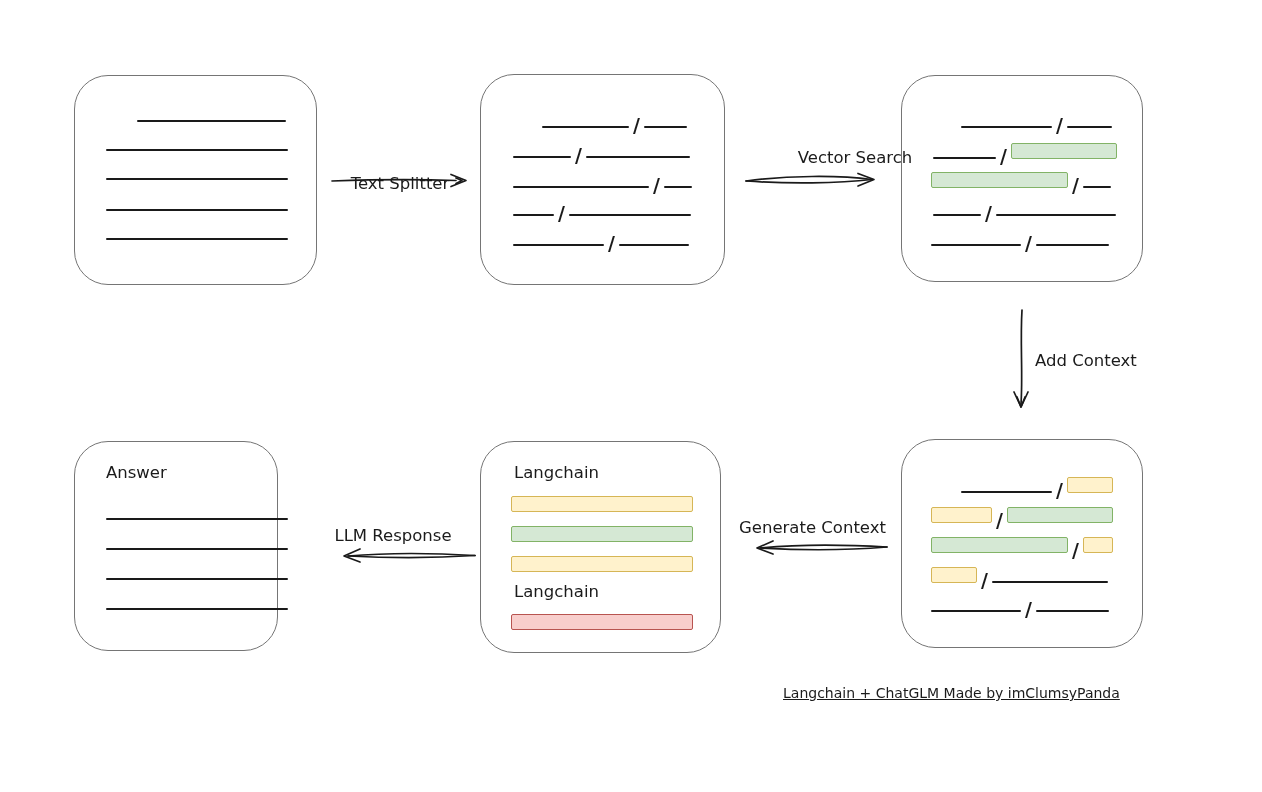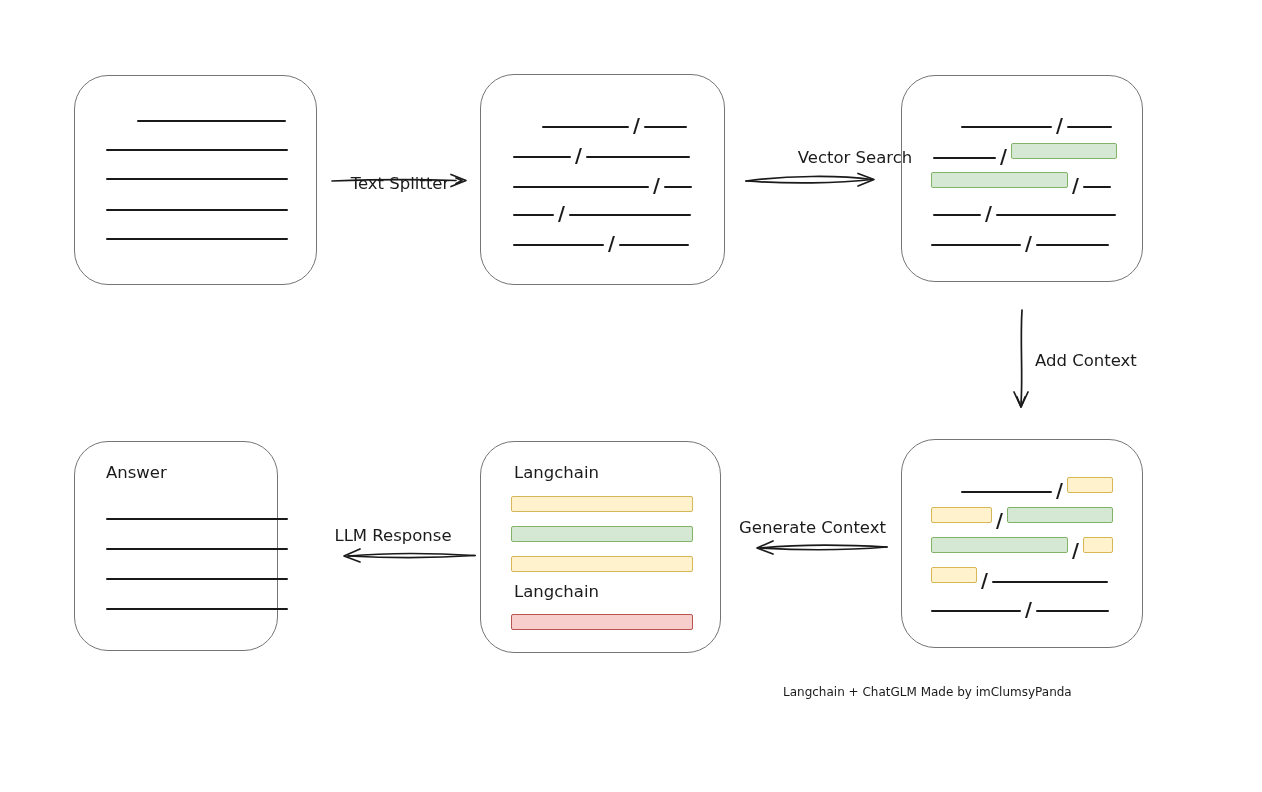--- a/index.html
+++ b/index.html
@@ -28,21 +28,21 @@
   }
   .bar{position:absolute;height:14px;border-radius:2px;box-sizing:content-box;}
   .bar.yellow{background:var(--yellow-fill);border:1.4px solid var(--yellow-border);}
   .bar.green{background:var(--green-fill);border:1.4px solid var(--green-border);}
   .bar.red{background:var(--red-fill);border:1.4px solid var(--red-border);}
   .panel-label{position:absolute;font-size:16.5px;white-space:nowrap;}
   .arrow-label{position:absolute;font-size:16.5px;white-space:nowrap;}
   .arrow-label.center{text-align:center;}
   svg.arrow{position:absolute;overflow:visible;}
   svg.arrow path{fill:none;stroke:var(--line);stroke-width:1.7;stroke-linecap:round;stroke-linejoin:round;}
-  .caption{position:absolute;font-size:12px;white-space:nowrap;}
+  .caption{position:absolute;font-size:14px;white-space:nowrap;text-decoration:underline;}
 </style>
 </head>
 <body>
 
 <div class="canvas">
 
   <div class="panel" style="left:74px;top:75px;width:243px;height:210px;">
     <div>
         <div class="row" style="left: 62px; top: 30px;">
           <div class="seg line" style="width: 149px;"></div>

